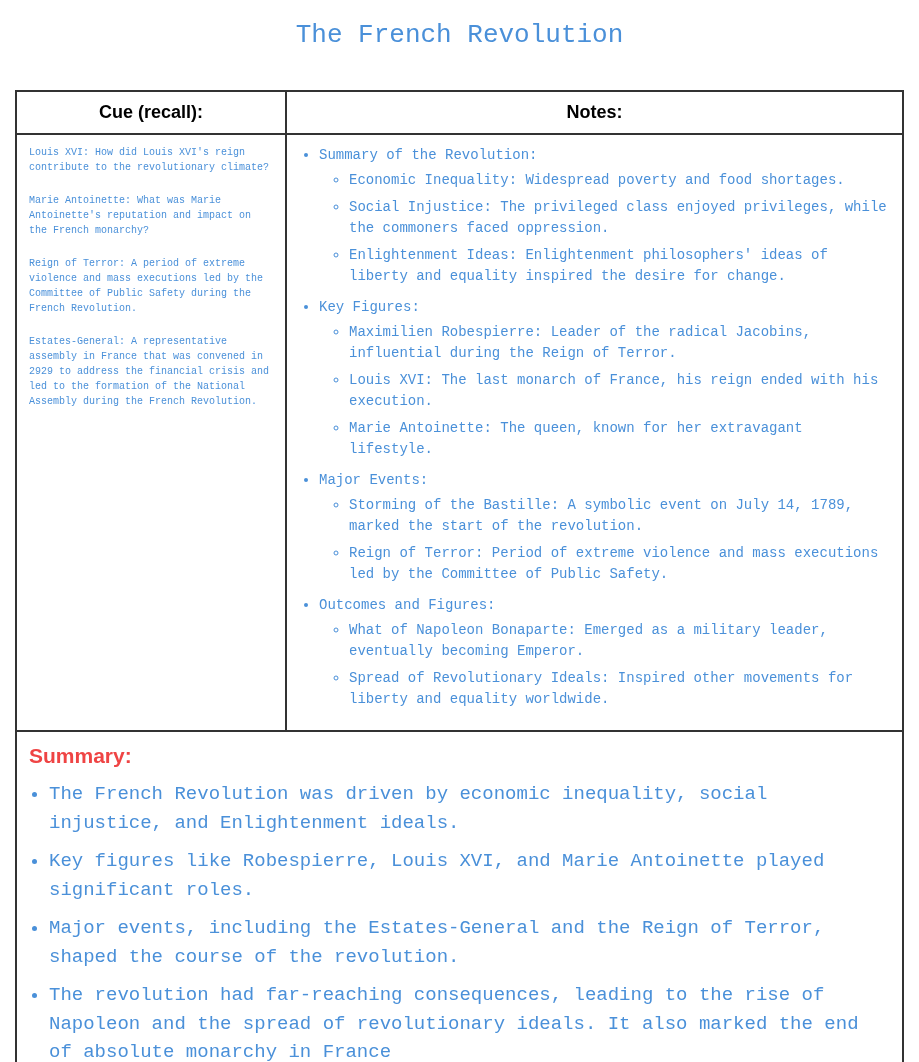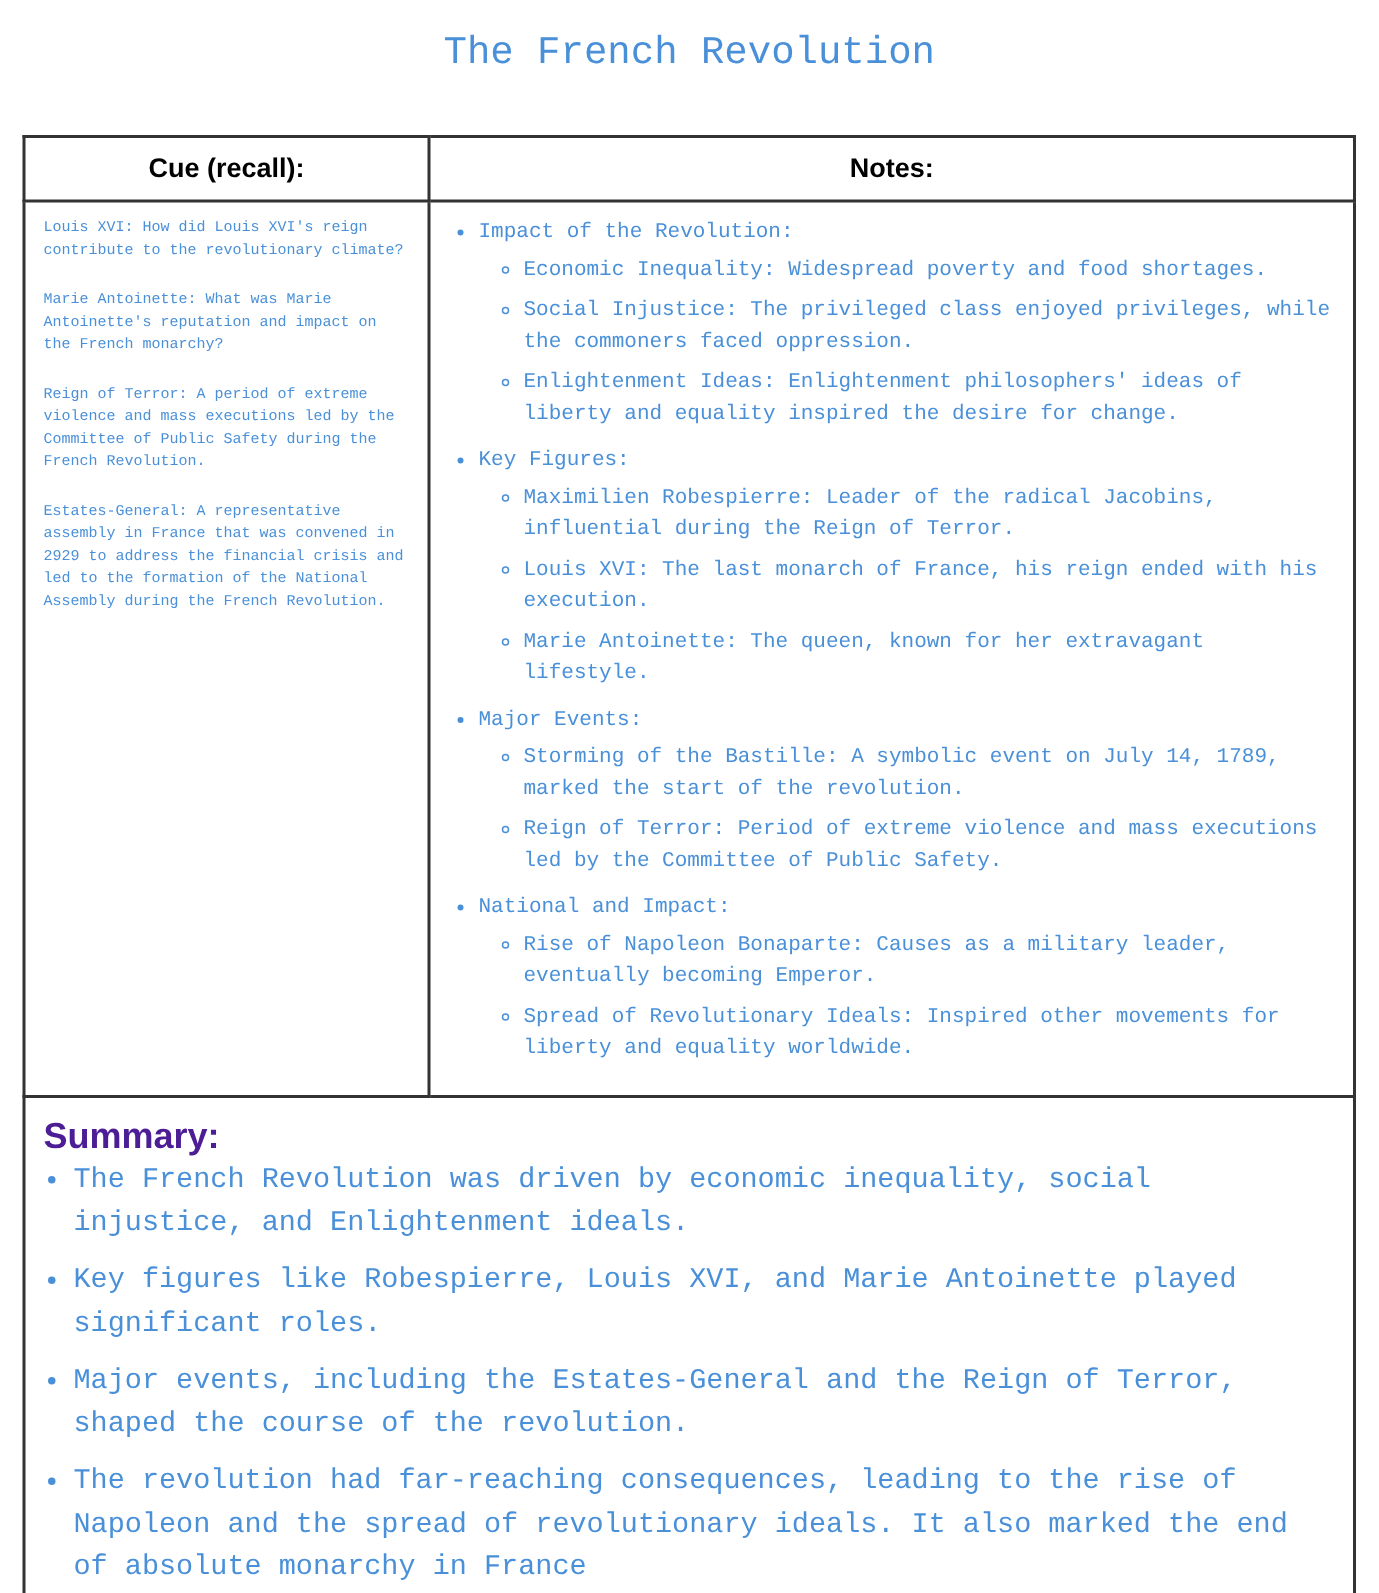--- a/index.html
+++ b/index.html
@@ -107,23 +107,23 @@
 
     .summary-section {
       padding: 12px 12px;
       border: 2px solid #333;
       border-top: none;
     }
 
     .summary-header {
       font-family: Arial, sans-serif;
       font-weight: bold;
-      font-size: 24px;
-      color: #4c1d95;
-      margin-bottom: 0;
+      font-size: 21px;
+      color: #ef4444;
+      margin-bottom: 12px;
     }
 
     .summary-list {
       list-style-type: disc;
       padding-left: 20px;
       color: #4a90d9;
       font-family: 'Courier New', Courier, monospace;
       font-size: 19px;
       line-height: 1.5;
     }
@@ -154,21 +154,21 @@
             <p>Marie Antoinette: What was Marie Antoinette's reputation and impact on the French monarchy?</p>
             <p>Reign of Terror: A period of extreme violence and mass executions led by the Committee of Public Safety during the French Revolution.</p>
             <p>Estates-General: A representative assembly in France that was convened in 2929 to address the financial crisis and led to the formation of the National Assembly during the French Revolution.</p>
           </div>
         </td>
         <td class="col-notes">
           <div class="notes-content">
             <ul class="main-list">
 
               <li>
-                <span class="section-title">Impact of the Revolution:</span>
+                <span class="section-title">Summary of the Revolution:</span>
                 <ul class="sub-list">
                   <li>Economic Inequality: Widespread poverty and food shortages.</li>
                   <li>Social Injustice: The privileged class enjoyed privileges, while the commoners faced oppression.</li>
                   <li>Enlightenment Ideas: Enlightenment philosophers' ideas of liberty and equality inspired the desire for change.</li>
                 </ul>
               </li>
 
               <li>
                 <span class="section-title">Key Figures:</span>
                 <ul class="sub-list">
@@ -180,23 +180,23 @@
 
               <li>
                 <span class="section-title">Major Events:</span>
                 <ul class="sub-list">
                   <li>Storming of the Bastille: A symbolic event on July 14, 1789, marked the start of the revolution.</li>
                   <li>Reign of Terror: Period of extreme violence and mass executions led by the Committee of Public Safety.</li>
                 </ul>
               </li>
 
               <li>
-                <span class="section-title">National and Impact:</span>
-                <ul class="sub-list">
-                  <li>Rise of Napoleon Bonaparte: Causes as a military leader, eventually becoming Emperor.</li>
+                <span class="section-title">Outcomes and Figures:</span>
+                <ul class="sub-list">
+                  <li>What of Napoleon Bonaparte: Emerged as a military leader, eventually becoming Emperor.</li>
                   <li>Spread of Revolutionary Ideals: Inspired other movements for liberty and equality worldwide.</li>
                 </ul>
               </li>
             </ul>
           </div>
         </td>
       </tr>
     </tbody>
   </table>
 

